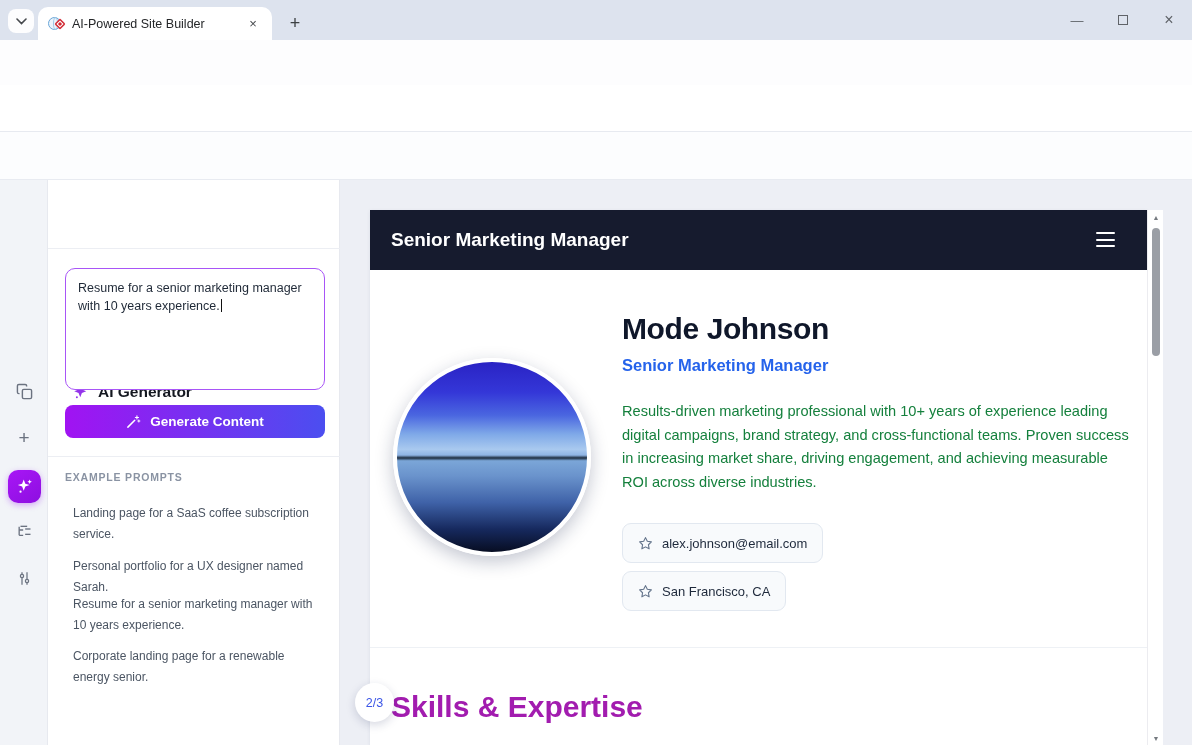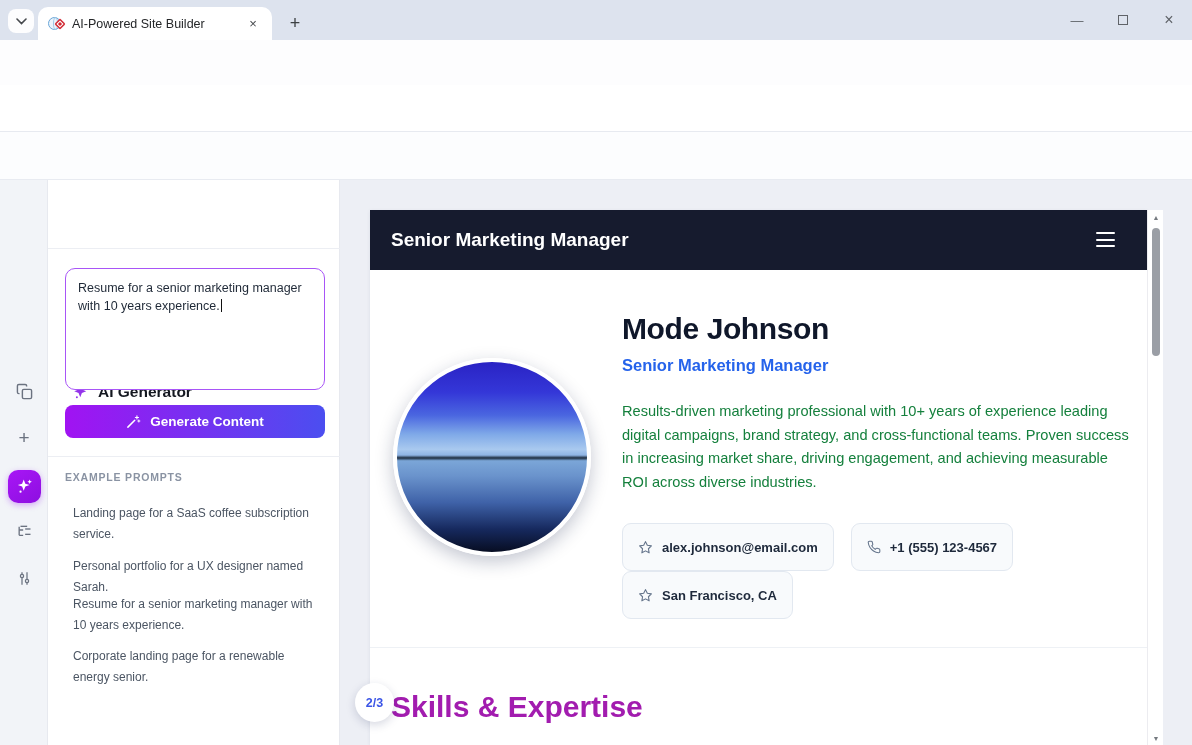--- a/index.html
+++ b/index.html
@@ -90,24 +90,24 @@
   .sitenav-title { margin-left:21px; color:#fff; font-size:19px; font-weight:bold; }
   .hamburger { position:absolute; right:32px; top:22px; width:19px; height:15px; display:flex; flex-direction:column; justify-content:space-between; }
   .hamburger span { height:2px; background:#fff; border-radius:1px; }
   .photo { position:absolute; left:23px; top:148px; width:198px; height:198px; border-radius:50%; border:4px solid #fff; box-shadow:0 6px 18px rgba(20,30,70,.25);
     background:linear-gradient(180deg,#2a23c4 0%,#3437d8 16%,#4a66e0 28%,#7fa9e8 38%,#a9c9ef 46%,#8fb4e4 49%,#1d2c3e 50.5%,#7ba6d8 52%,#6a93cc 60%,#3f62a8 74%,#16295e 88%,#070d22 100%); }
   .h-name { position:absolute; left:252px; top:102px; font-size:30px; font-weight:800; color:#0f172a; letter-spacing:-.4px; }
   .h-role { position:absolute; left:252px; top:146px; font-size:16.5px; font-weight:bold; color:#2563eb; }
   .h-summary { position:absolute; left:252px; top:190px; width:508px; font-size:14.6px; line-height:23.5px; color:#15803d; }
   .chips-row1 { position:absolute; left:252px; top:313px; display:flex; gap:17px; }
   .chips-row2 { position:absolute; left:252px; top:361px; display:flex; }
-  .chip { height:48px; display:inline-flex; align-items:center; gap:9px; padding:0 15px; background:#f8fafc; border:1px solid #e2e8f0; border-radius:9px; font-size:13px; color:#1e293b;font-weight:bold; }
+  .chip { height:40px; display:inline-flex; align-items:center; gap:9px; padding:0 15px; background:#f8fafc; border:1px solid #e2e8f0; border-radius:9px; font-size:13px; color:#1e293b; }
   .hero-div { position:absolute; left:0; top:437px; width:777px; height:1px; background:#eef1f5; }
   .sec2-title { position:absolute; left:21px; top:480px; font-size:30px; font-weight:800; color:#a21caf; }
-  .progress-badge { left:355px; top:683px; width:39px; height:39px; border-radius:50%; background:#fff; box-shadow:0 3px 10px rgba(30,40,90,.18); display:flex; align-items:center; justify-content:center; font-size:12.5px; font-weight:bold; color:#3b55e6; }
+  .progress-badge { left:355px; top:683px; width:39px; height:39px; border-radius:50%; background:#fff; box-shadow:0 3px 10px rgba(30,40,90,.18); display:flex; align-items:center; justify-content:center; font-size:12.5px; font-weight:normal; color:#3b55e6; }
 
   
   .pscroll { left:1147px; top:210px; width:16px; height:535px; background:#ffffff; border-left:1px solid #ececf0; }
   .pscroll .arr { position:absolute; left:0; width:16px; height:14px; display:flex; align-items:center; justify-content:center; font-size:7px; color:#757a80; }
   .pscroll .thumb { position:absolute; left:4px; top:18px; width:8px; height:128px; background:#9a9ea5; border-radius:4px; }
 
   svg { display:block; }
 </style>
 </head>
 <body>
@@ -332,26 +332,20 @@
     <div class="h-role">Senior Marketing Manager</div>
     <div class="h-summary">Results-driven marketing professional with 10+ years of experience leading digital campaigns, brand strategy, and cross-functional teams. Proven success in increasing market share, driving engagement, and achieving measurable ROI across diverse industries.</div>
 
     <div class="chips-row1">
       <span class="chip">
         <svg width="15" height="15" viewBox="0 0 24 24">
             <path d="M12 2.6l2.9 5.9 6.5.9-4.7 4.6 1.1 6.5L12 17.4l-5.8 3.1 1.1-6.5L2.6 9.4l6.5-.9z" fill="none" stroke="#64748b" stroke-width="1.8" stroke-linejoin="round"></path>
           </svg>
         <span>alex.johnson@email.com</span>
       </span>
-      <span class="chip">
-        <svg width="14" height="14" viewBox="0 0 24 24">
-            <path d="M22 16.92v3a2 2 0 0 1-2.18 2 19.79 19.79 0 0 1-8.63-3.07 19.5 19.5 0 0 1-6-6 19.79 19.79 0 0 1-3.07-8.67A2 2 0 0 1 4.11 2h3a2 2 0 0 1 2 1.72 12.84 12.84 0 0 0 .7 2.81 2 2 0 0 1-.45 2.11L8.09 9.91a16 16 0 0 0 6 6l1.27-1.27a2 2 0 0 1 2.11-.45 12.84 12.84 0 0 0 2.81.7A2 2 0 0 1 22 16.92z" fill="none" stroke="#64748b" stroke-width="1.8"></path>
-          </svg>
-        <span>+1 (555) 123-4567</span>
-      </span>
     </div>
     <div class="chips-row2">
       <span class="chip">
         <svg width="15" height="15" viewBox="0 0 24 24">
             <path d="M12 2.6l2.9 5.9 6.5.9-4.7 4.6 1.1 6.5L12 17.4l-5.8 3.1 1.1-6.5L2.6 9.4l6.5-.9z" fill="none" stroke="#64748b" stroke-width="1.8" stroke-linejoin="round"></path>
           </svg>
         <span>San Francisco, CA</span>
       </span>
     </div>
 

